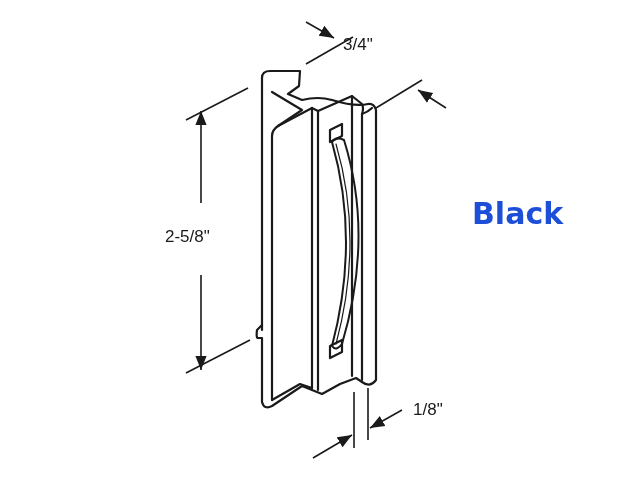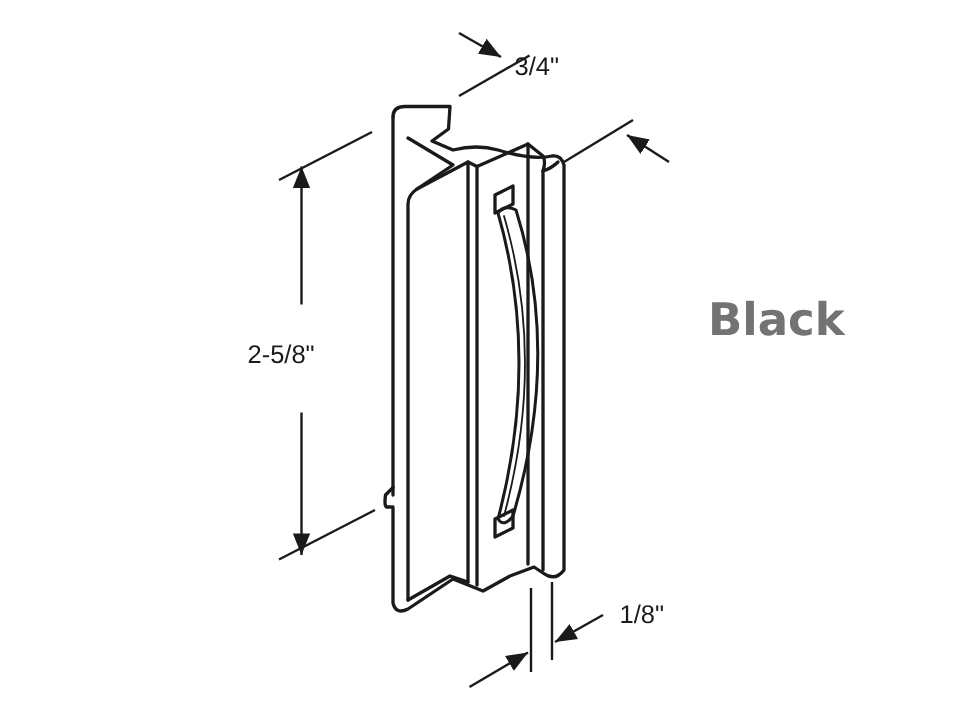--- a/index.html
+++ b/index.html
@@ -2,21 +2,21 @@
 <html><head>
 <meta charset="utf-8">
 <style>
   html,body{margin:0;padding:0;background:#ffffff;}
   body{width:640px;height:480px;position:relative;overflow:hidden;font-family:"Liberation Sans",sans-serif;}
   #drawing{position:absolute;left:0;top:0;}
   .dim-label{position:absolute;color:#1a1a1a;font-family:"Liberation Sans",sans-serif;font-size:17px;line-height:1;}
   #label-width{left:343px;top:36px;}
   #label-height{left:165px;top:228px;}
   #label-thickness{left:413px;top:401px;}
-  #color-label{position:absolute;left:472px;top:199px;font-family:"DejaVu Sans",sans-serif;font-weight:bold;font-size:30px;color:#737373;line-height:1;text-align:right;}
+  #color-label{position:absolute;left:472px;top:199px;font-family:"DejaVu Sans",sans-serif;font-weight:bold;font-size:30px;color:#1d4ed8;line-height:1;text-align:right;}
 </style>
 </head>
 <body>
 
 <svg id="drawing" width="640" height="480" viewBox="0 0 640 480" xmlns="http://www.w3.org/2000/svg">
   <defs>
     <marker id="arr" viewBox="0 0 10 10" refX="10" refY="5" markerWidth="9" markerHeight="9" orient="auto-start-reverse">
       <path d="M0,1 L10,5 L0,9 Z" fill="#1a1a1a"></path>
     </marker>
   </defs>

